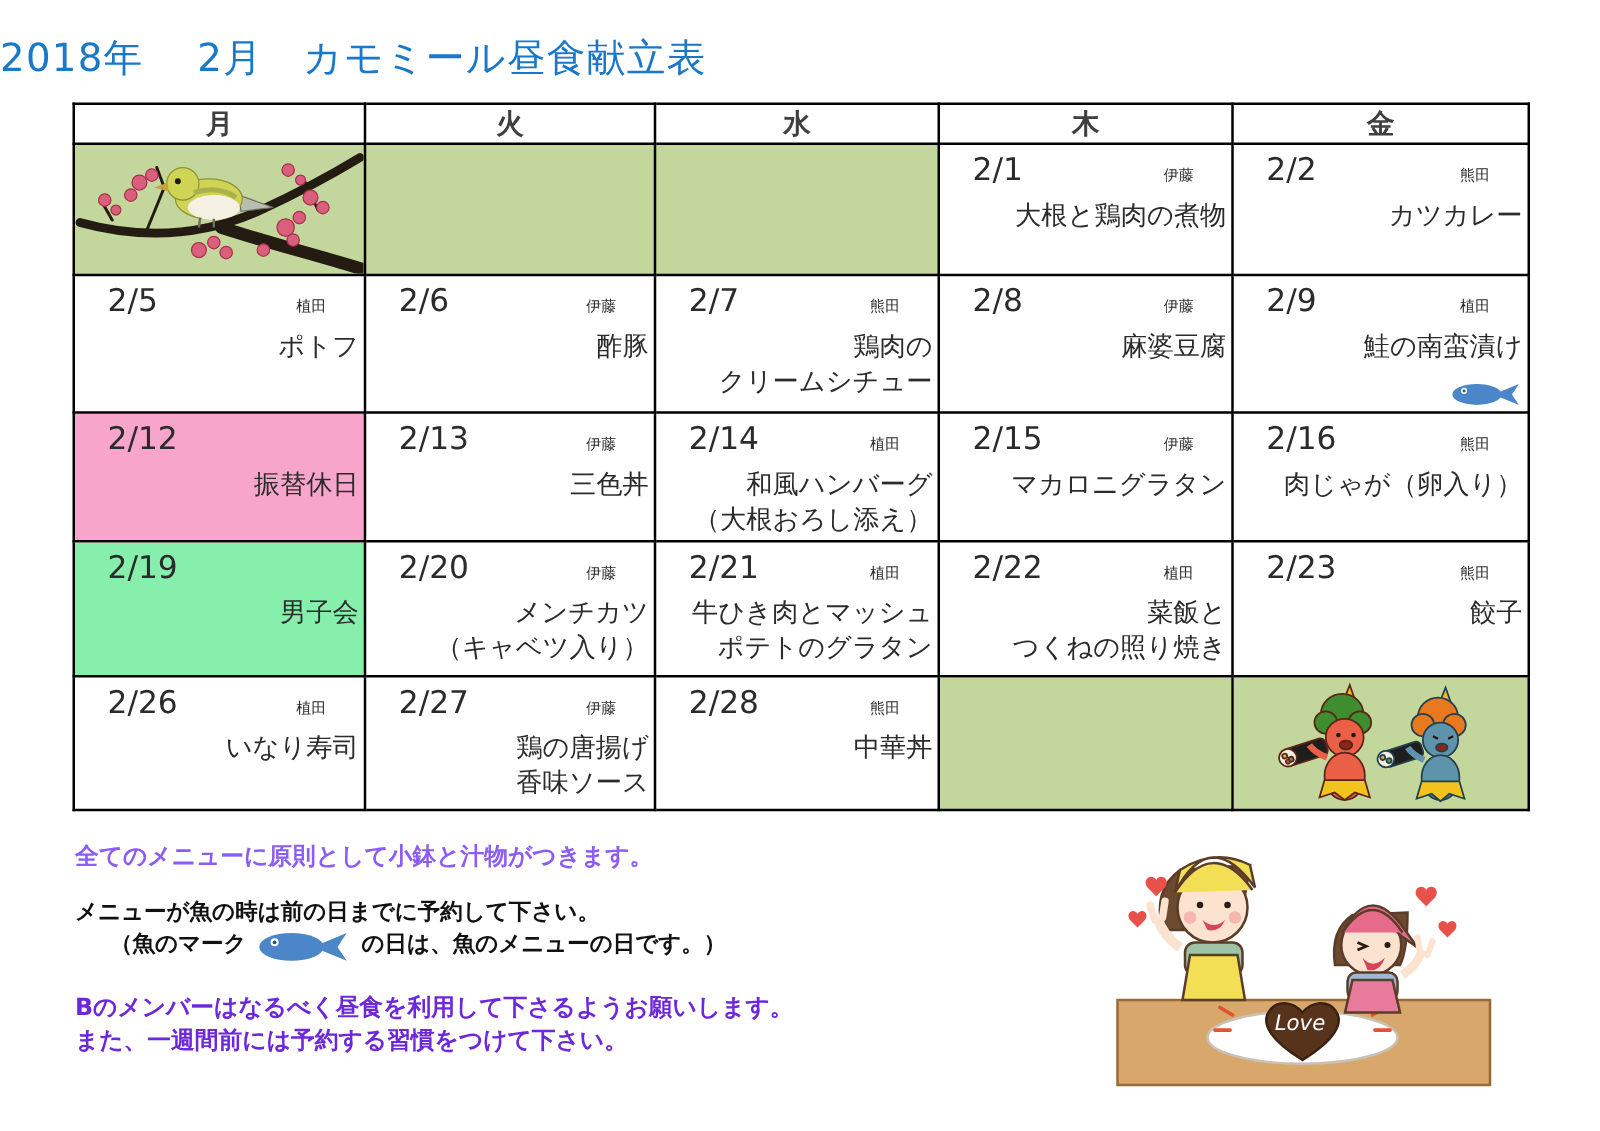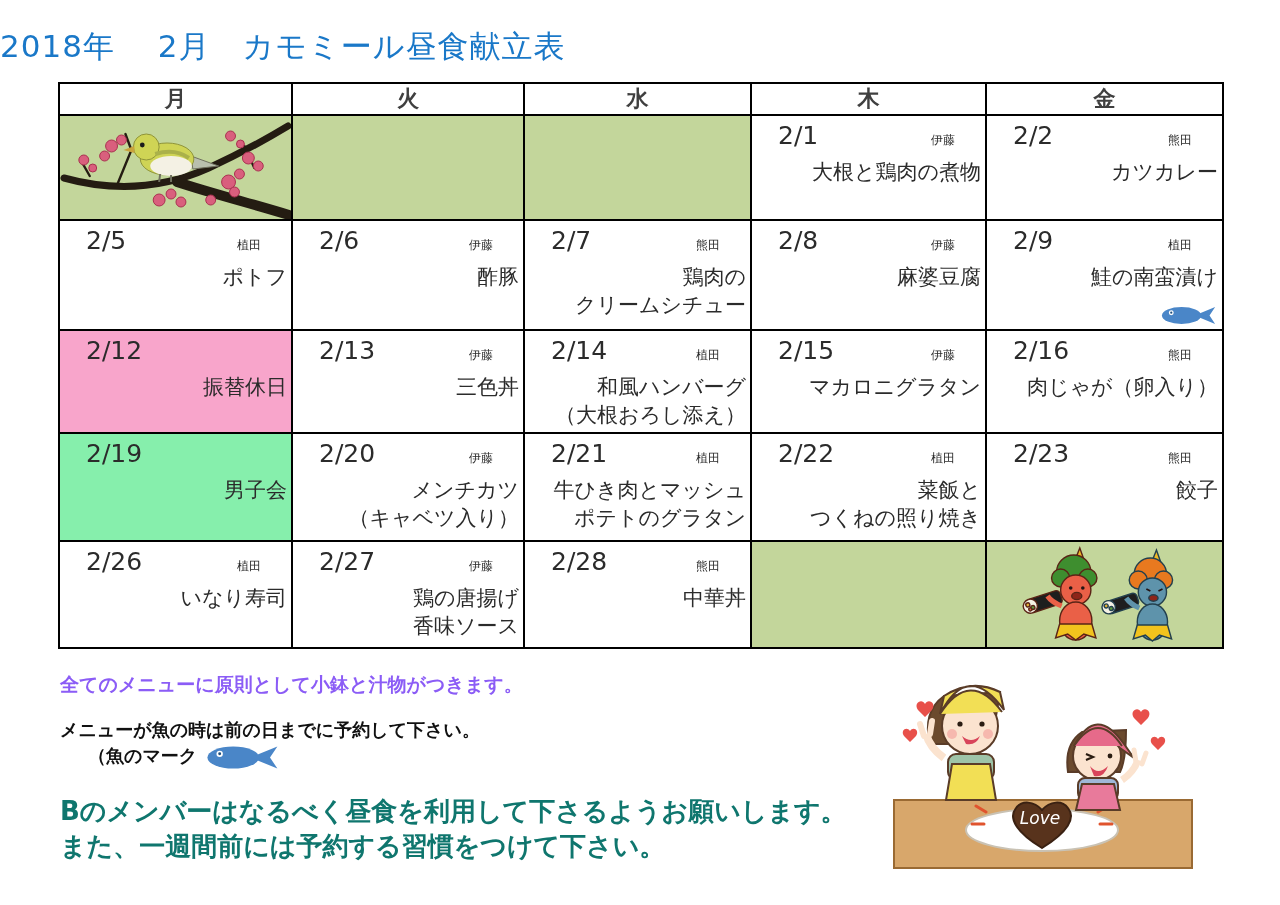--- a/index.html
+++ b/index.html
@@ -49,21 +49,21 @@
     color:#2b2b2b;white-space:pre-line;padding:0 4px;
   }
   .fish-small{position:absolute;right:5px;bottom:3px;width:56px;height:21px;}
   .cell-art{display:block;width:100%;height:100%;}
 
   
   .note1{position:absolute;left:60px;top:672px;font-size:19px;font-weight:700;color:#8b5cf6;}
   .note2{position:absolute;left:60px;top:718px;font-size:18px;font-weight:700;color:#111;line-height:1.35;}
   .note2-l2{display:flex;align-items:flex-start;gap:6px;margin-top:2px;margin-left:28px;}
   .fish-large{width:80px;height:27px;flex:0 0 auto;}
-  .rednote{position:absolute;left:60px;top:794px;font-size:26px;font-weight:700;color:#0f766e;line-height:1.35;}
+  .rednote{position:absolute;left:60px;top:794px;font-size:19px;font-weight:700;color:#6d28d9;line-height:1.35;}
 
   .kids-art{position:absolute;left:882px;top:652px;width:322px;height:228px;}
 </style>
 </head>
 <body>
 
 <div class="sheet">
 
   <div class="title">2018年　 2月　カモミール昼食献立表</div>
 
@@ -380,20 +380,21 @@
   <div class="note2">
     <div>メニューが魚の時は前の日までに予約して下さい。</div>
     <div class="note2-l2">
       <span>（魚のマーク</span>
       <svg class="fish-large" viewBox="0 0 60 22">
         <ellipse cx="22" cy="11" rx="21" ry="9" fill="#4a86c8"></ellipse>
         <polygon points="36,11 58,2 52,11 58,20" fill="#4a86c8"></polygon>
         <circle cx="11" cy="8" r="2.6" fill="#fff"></circle>
           <circle cx="11" cy="8" r="1.2" fill="#1d4e7e"></circle>
       </svg>
+      <span>の日は、魚のメニューの日です。）</span>
     </div>
   </div>
 
   <div class="rednote">
     <div>Bのメンバーはなるべく昼食を利用して下さるようお願いします。</div>
     <div>また、一週間前には予約する習慣をつけて下さい。</div>
   </div>
 
   <svg class="kids-art" viewBox="0 0 322 228">
 

